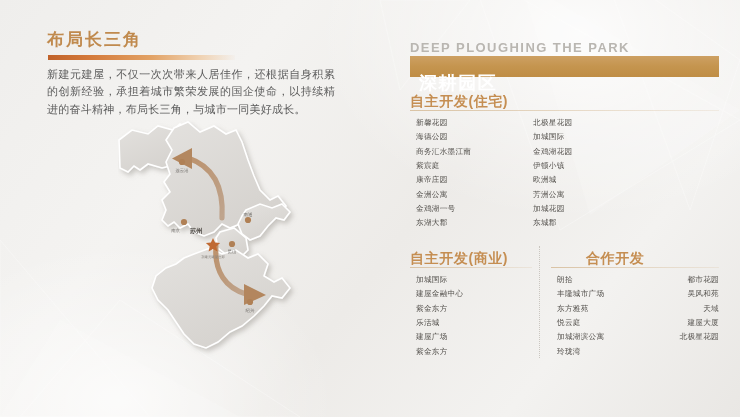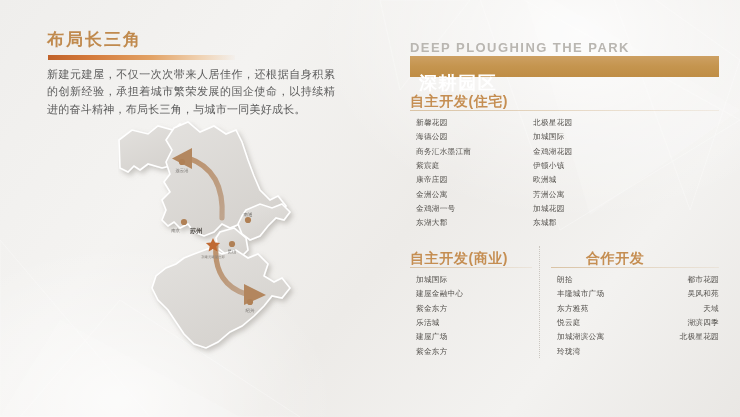--- a/index.html
+++ b/index.html
@@ -326,18 +326,18 @@
         <span class="item">丰隆城市广场</span>
         <span class="item">东方雅苑</span>
         <span class="item">悦云庭</span>
         <span class="item">加城湖滨公寓</span>
         <span class="item">玲珑湾</span>
       </div>
     <div class="col col-right" id="coop-col-2">
         <span class="item">都市花园</span>
         <span class="item">吴风和苑</span>
         <span class="item">天域</span>
-        <span class="item">湖滨四季</span>
+        <span class="item">建屋大厦</span>
         <span class="item">北极星花园</span>
       </div>
 
   </div>
 </div>
 
 </body></html>

